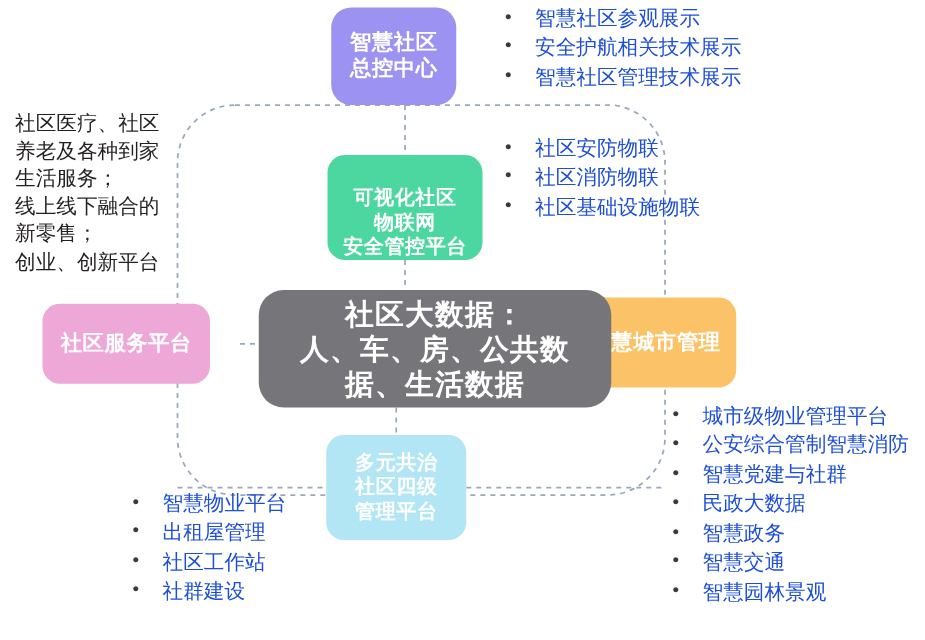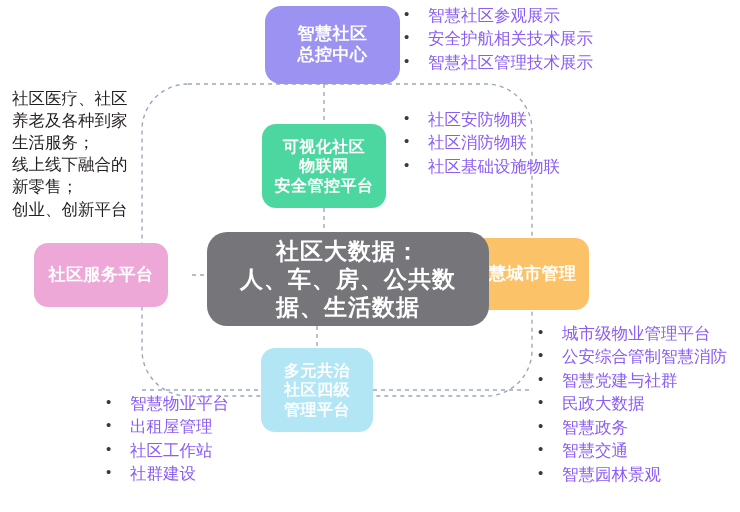--- a/index.html
+++ b/index.html
@@ -22,26 +22,26 @@
     color:#ffffff;
     font-weight:bold;
     line-height:1.22;
     box-sizing:border-box;
     z-index:3;
     letter-spacing:0.5px;
   }
 
   
   #node-control{
-    left:265px;top:6px;width:135px;height:78px;
+    left:265px;top:6px;width:100px;height:78px;
     background:#9b92f2;font-size:17px;border-radius:16px;
   }
   #node-iot{
     left:262px;top:124px;width:124px;height:84px;
-    background:#4bd79f;font-size:16px;border-radius:14px;
+    background:#4bd79f;font-size:16px;border-radius:14px;align-items:flex-end;
   }
   #node-service{
     left:34px;top:243px;width:134px;height:64px;
     background:#eda8d8;font-size:17px;border-radius:14px;
   }
   #node-city{
     left:459px;top:238px;width:130px;height:72px;
     background:#fcc268;font-size:17px;border-radius:14px;
   }
   #node-gov{
@@ -67,21 +67,21 @@
     white-space:nowrap;
   }
   #text-left{left:12px;top:88px;}
   #text-left .tline{display:block;font-family:Liberation Serif, serif;}
 
   ul.bullets{
     position:absolute;
     margin:0;padding:0;
     list-style:none;
     z-index:4;
-    color:#8b5cf6;
+    color:#1d4ed8;
   }
   ul.bullets li{
     position:relative;
     padding-left:30px;
     white-space:nowrap;
     font-size:16.5px;
     line-height:1.42;
   }
   ul.bullets li:before{
     content:"\2022";

